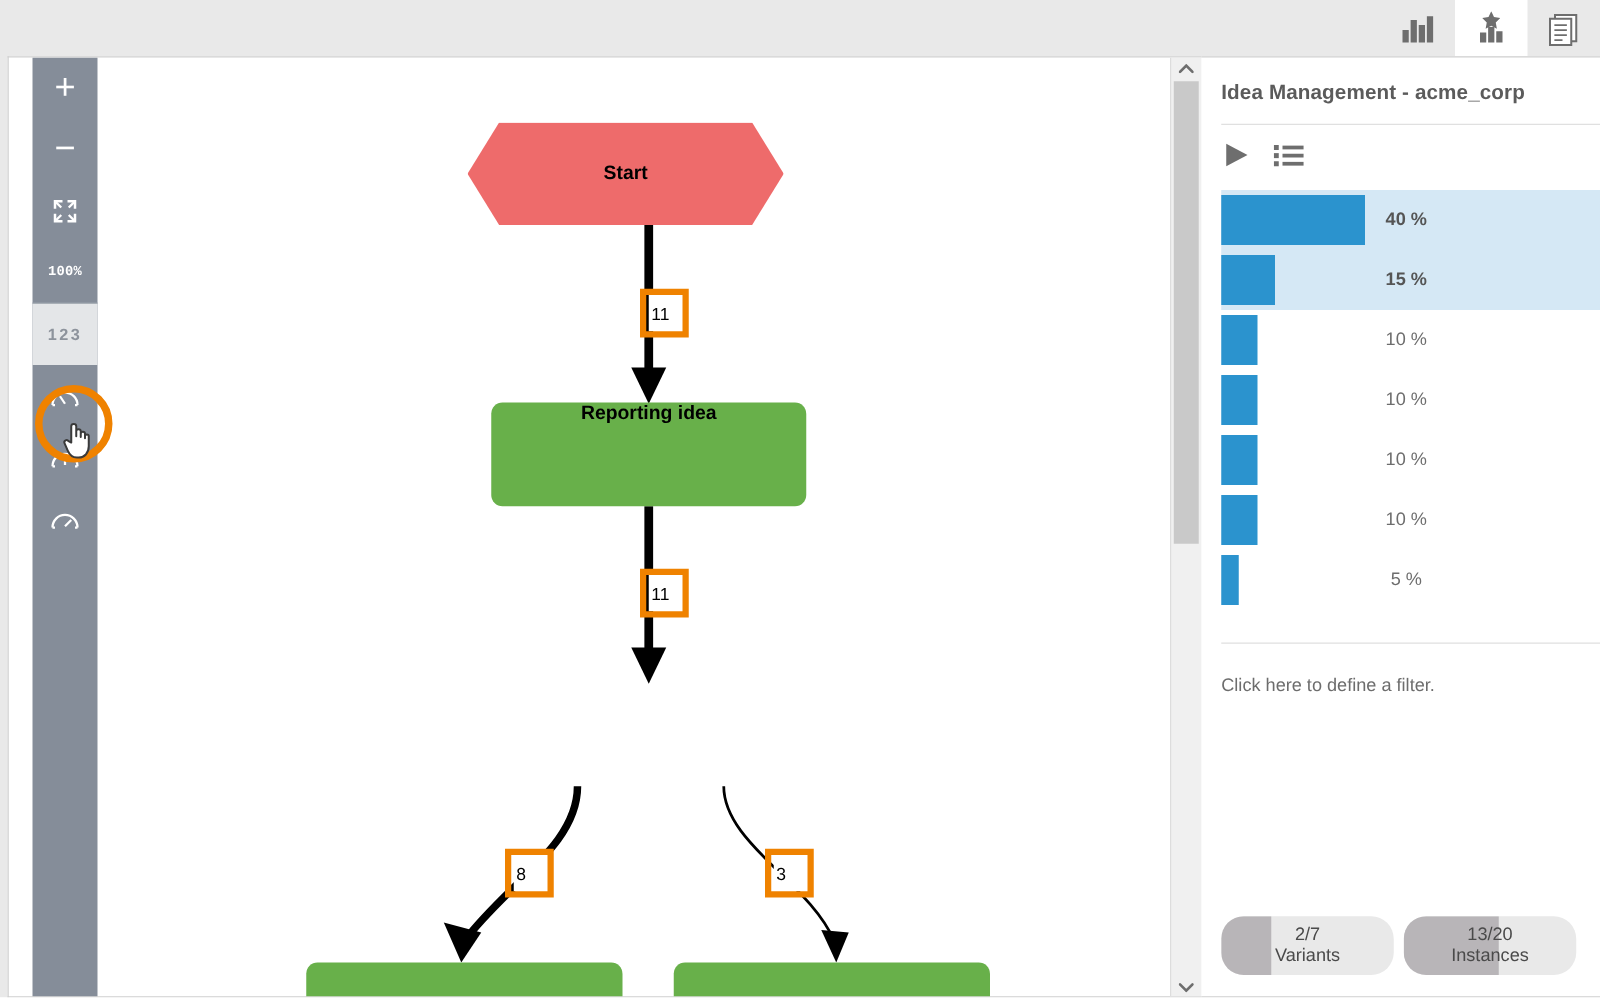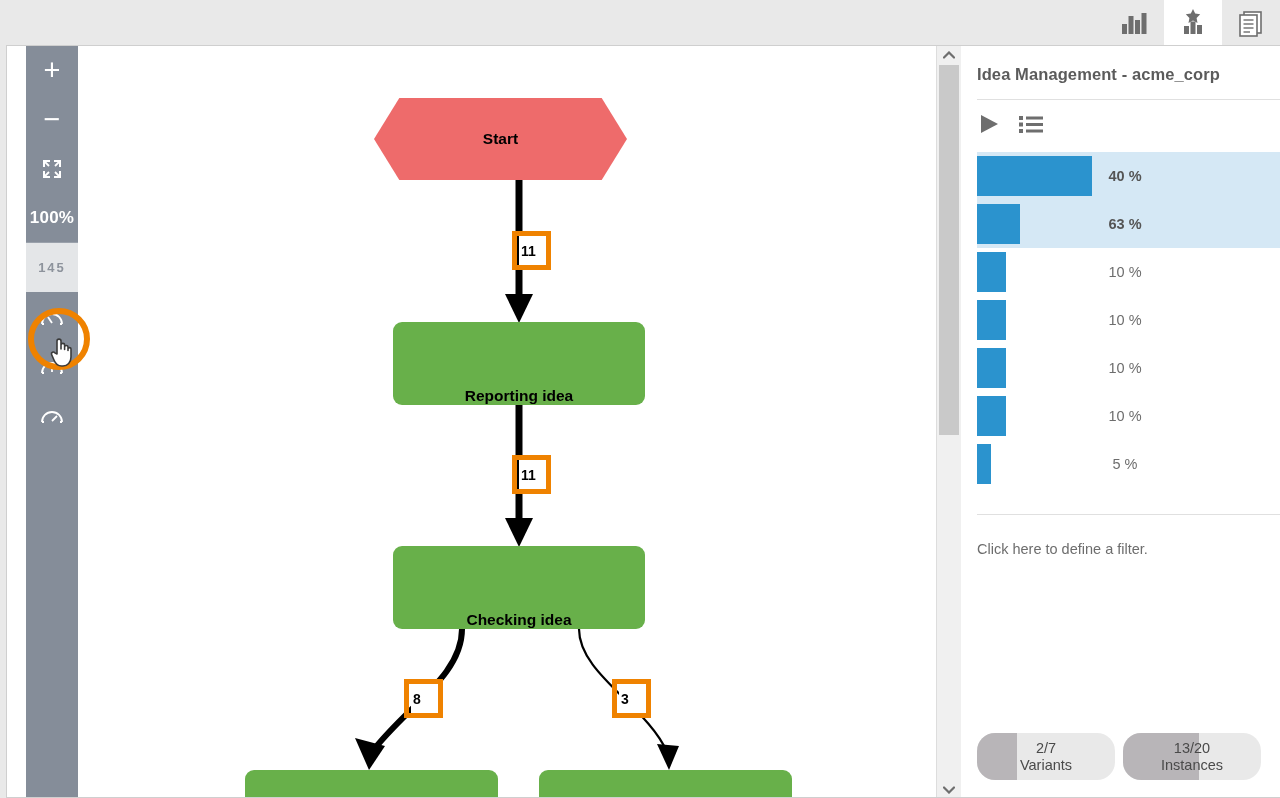--- a/index.html
+++ b/index.html
@@ -59,21 +59,21 @@
   .tb-btn {
     width: 52px; height: 49px;
     display: flex; align-items: center; justify-content: center;
     cursor: pointer;
     color: #ffffff;
     user-select: none;
   }
   .tb-btn.sel { background: #e4e6e8; color: #8d939c; }
   .tb-plus   { font-size: 29px; line-height: 1; font-weight: 300; }
   .tb-minus  { font-size: 29px; line-height: 1; font-weight: 300; }
-  .tb-pct    { font-size: 17px; font-weight: bold; letter-spacing: .2px; }
+  .tb-pct    { font-size: 11px; font-weight: bold; letter-spacing: .2px; font-family: Liberation Mono, monospace; }
   .tb-123    { font-size: 13px; font-weight: bold; letter-spacing: 2px; }
   .tb-sep {
     height: 1px; width: 52px; background: #9aa1ab;
   }
   
   #ring {
     position: absolute;
     left: 21px; top: 262px;
     width: 62px; height: 62px;
     border: 6px solid #ef8200;
@@ -184,38 +184,37 @@
     align-items: center; justify-content: center;
     font-size: 14.5px; color: #4a4a4a;
     line-height: 1.15;
   }
 
   
   .node {
     position: absolute;
     background: #68b04a;
     border-radius: 9px;
-    display: flex; align-items: flex-end; justify-content: center;
+    display: flex; align-items: flex-start; justify-content: center;
     font-size: 15.5px; font-weight: bold; color: #000000;
   }
   .hexnode {
     position: absolute;
     background: #ee6b6b;
     display: flex; align-items: center; justify-content: center;
     font-size: 15.5px; font-weight: bold; color: #000000;
     clip-path: polygon(10% 0%, 90% 0%, 100% 50%, 90% 100%, 10% 100%, 0% 50%);
   }
   .edge-label {
     position: absolute;
     background: #ffffff;
     font-size: 14px; color: #000000;
     display: flex; align-items: center;
     padding-left: 2px;
     z-index: 3;
-    font-weight: bold;
   }
   .edge-box {
     position: absolute;
     border: 5px solid #ef8200;
     z-index: 4;
     pointer-events: none;
   }
   #edges { position: absolute; left: 0; top: 0; width: 929px; height: 753px; }
 </style>
 </head>
@@ -272,23 +271,20 @@
       </svg>
 
       <div class="hexnode" style="left:367px; top:52px; width:253px; height:82px;">
         <span>Start</span>
       </div>
 
       <div class="node" style="left:386px; top:276px; width:252px; height:83px;">
         <span>Reporting idea</span>
       </div>
 
-      <div class="node" style="left:386px; top:500px; width:252px; height:83px;">
-        <span>Checking idea</span>
-      </div>
 
       <div class="node" style="left:238px; top:724px; width:253px; height:83px;">
         
       </div>
 
       <div class="node" style="left:532px; top:724px; width:253px; height:83px;">
         
       </div>
 
       <div class="edge-label" style="left:512px; top:190px; width:29px; height:29px;">11</div>
@@ -325,21 +321,21 @@
             <line x1="3.5" y1="18.5" x2="8" y2="14"></line>
             <line x1="18.5" y1="18.5" x2="14" y2="14"></line>
           </g>
         </svg>
       </div>
       <div class="tb-btn">
         <span class="tb-pct">100%</span>
       </div>
       <div class="tb-sep"></div>
       <div class="tb-btn sel">
-        <span class="tb-123">145</span>
+        <span class="tb-123">123</span>
       </div>
       <div class="tb-btn">
         <svg width="26" height="20" viewBox="0 0 26 20">
           <path d="M3 17 A10 10 0 0 1 23 17" stroke="#ffffff" stroke-width="1.8" fill="none"></path>
           <line x1="3" y1="17" x2="5" y2="17" stroke="#ffffff" stroke-width="1.8"></line>
           <line x1="21" y1="17" x2="23" y2="17" stroke="#ffffff" stroke-width="1.8"></line>
           <line x1="13" y1="16" x2="9" y2="10" stroke="#ffffff" stroke-width="1.8"></line>
         </svg>
       </div>
       <div class="tb-btn">
@@ -409,21 +405,21 @@
         <div class="vrow sel">
           <div class="vbar-cell">
             <div class="vbar" style="width: 115px;"></div>
           </div>
           <div class="vpct">40 %</div>
         </div>
         <div class="vrow sel">
           <div class="vbar-cell">
             <div class="vbar" style="width: 43.125px;"></div>
           </div>
-          <div class="vpct">63 %</div>
+          <div class="vpct">15 %</div>
         </div>
         <div class="vrow">
           <div class="vbar-cell">
             <div class="vbar" style="width: 28.75px;"></div>
           </div>
           <div class="vpct">10 %</div>
         </div>
         <div class="vrow">
           <div class="vbar-cell">
             <div class="vbar" style="width: 28.75px;"></div>

